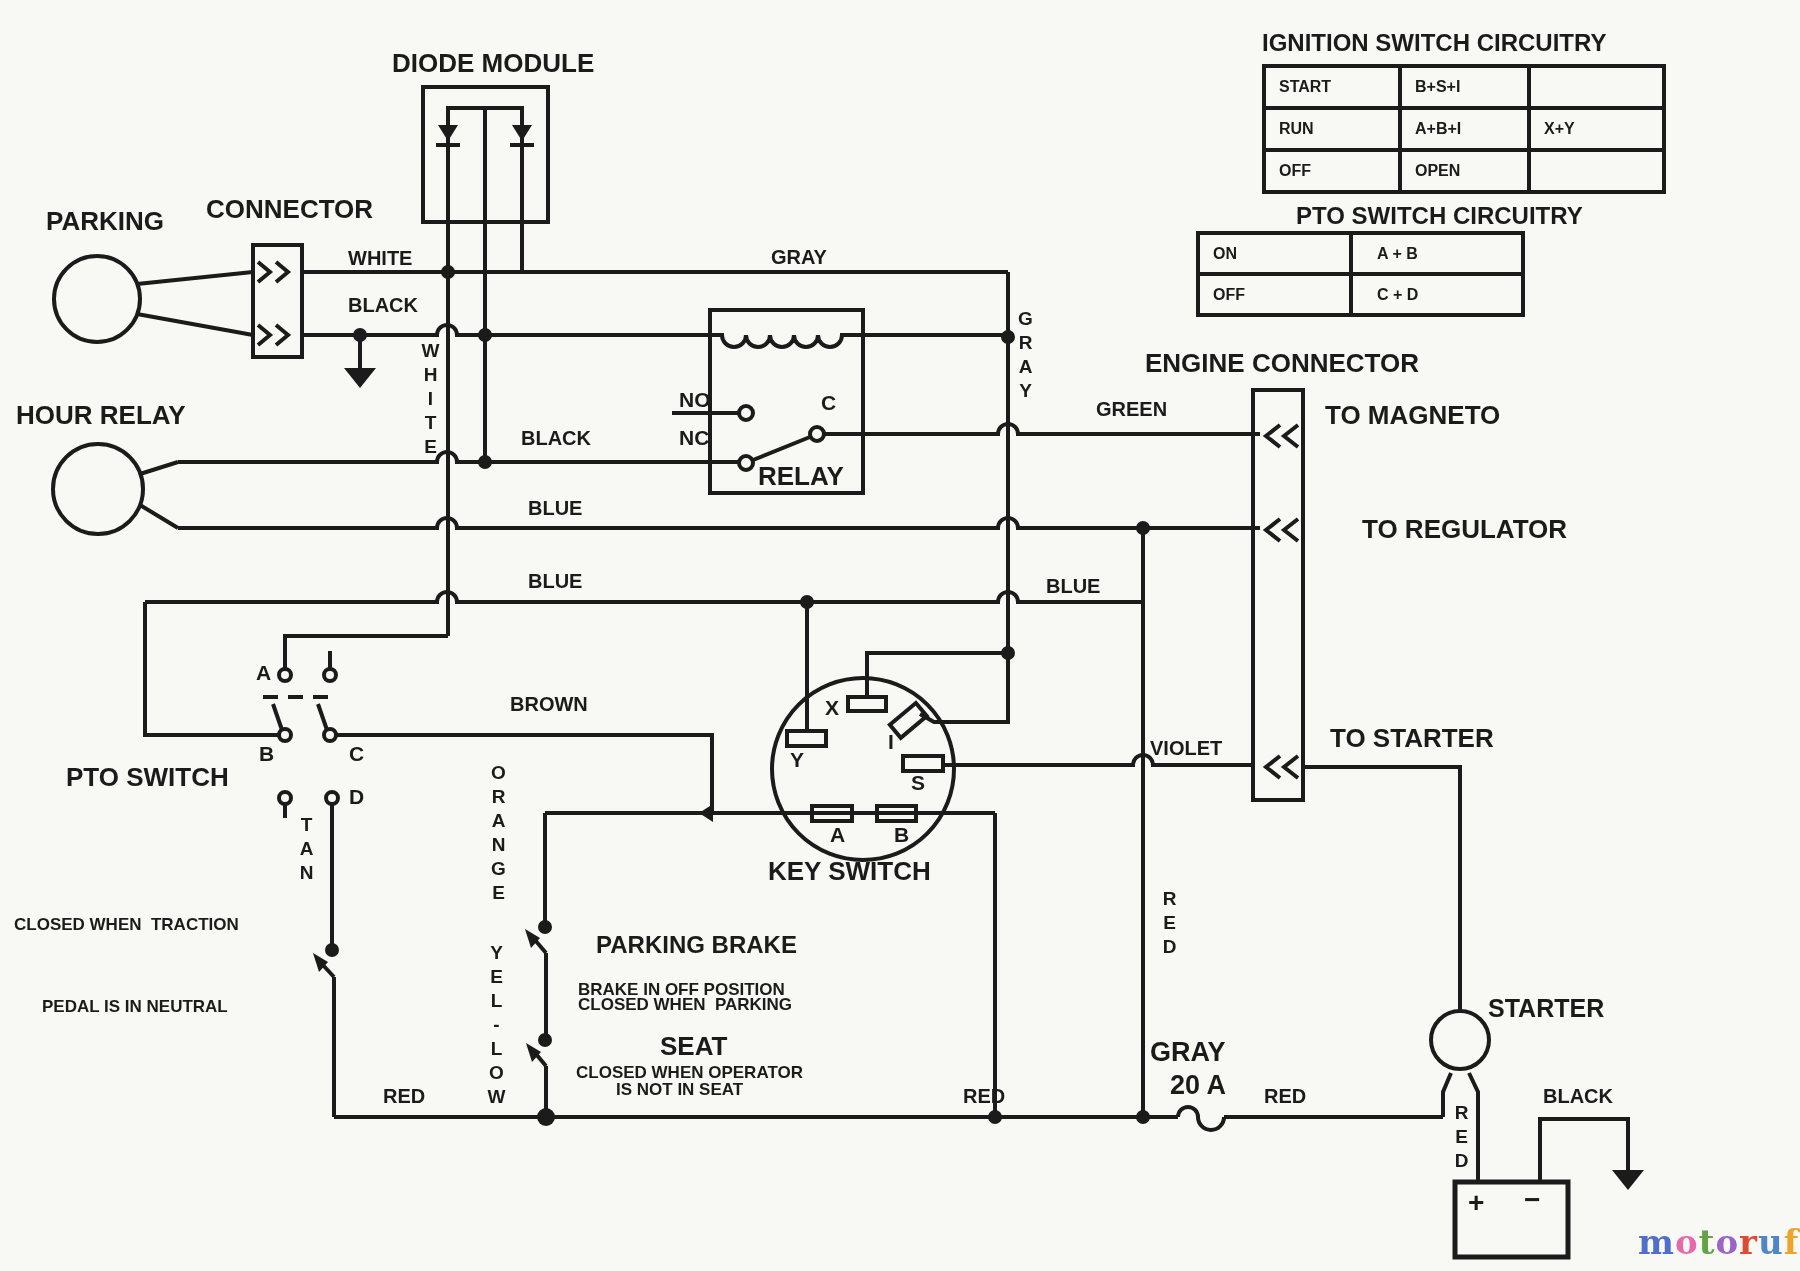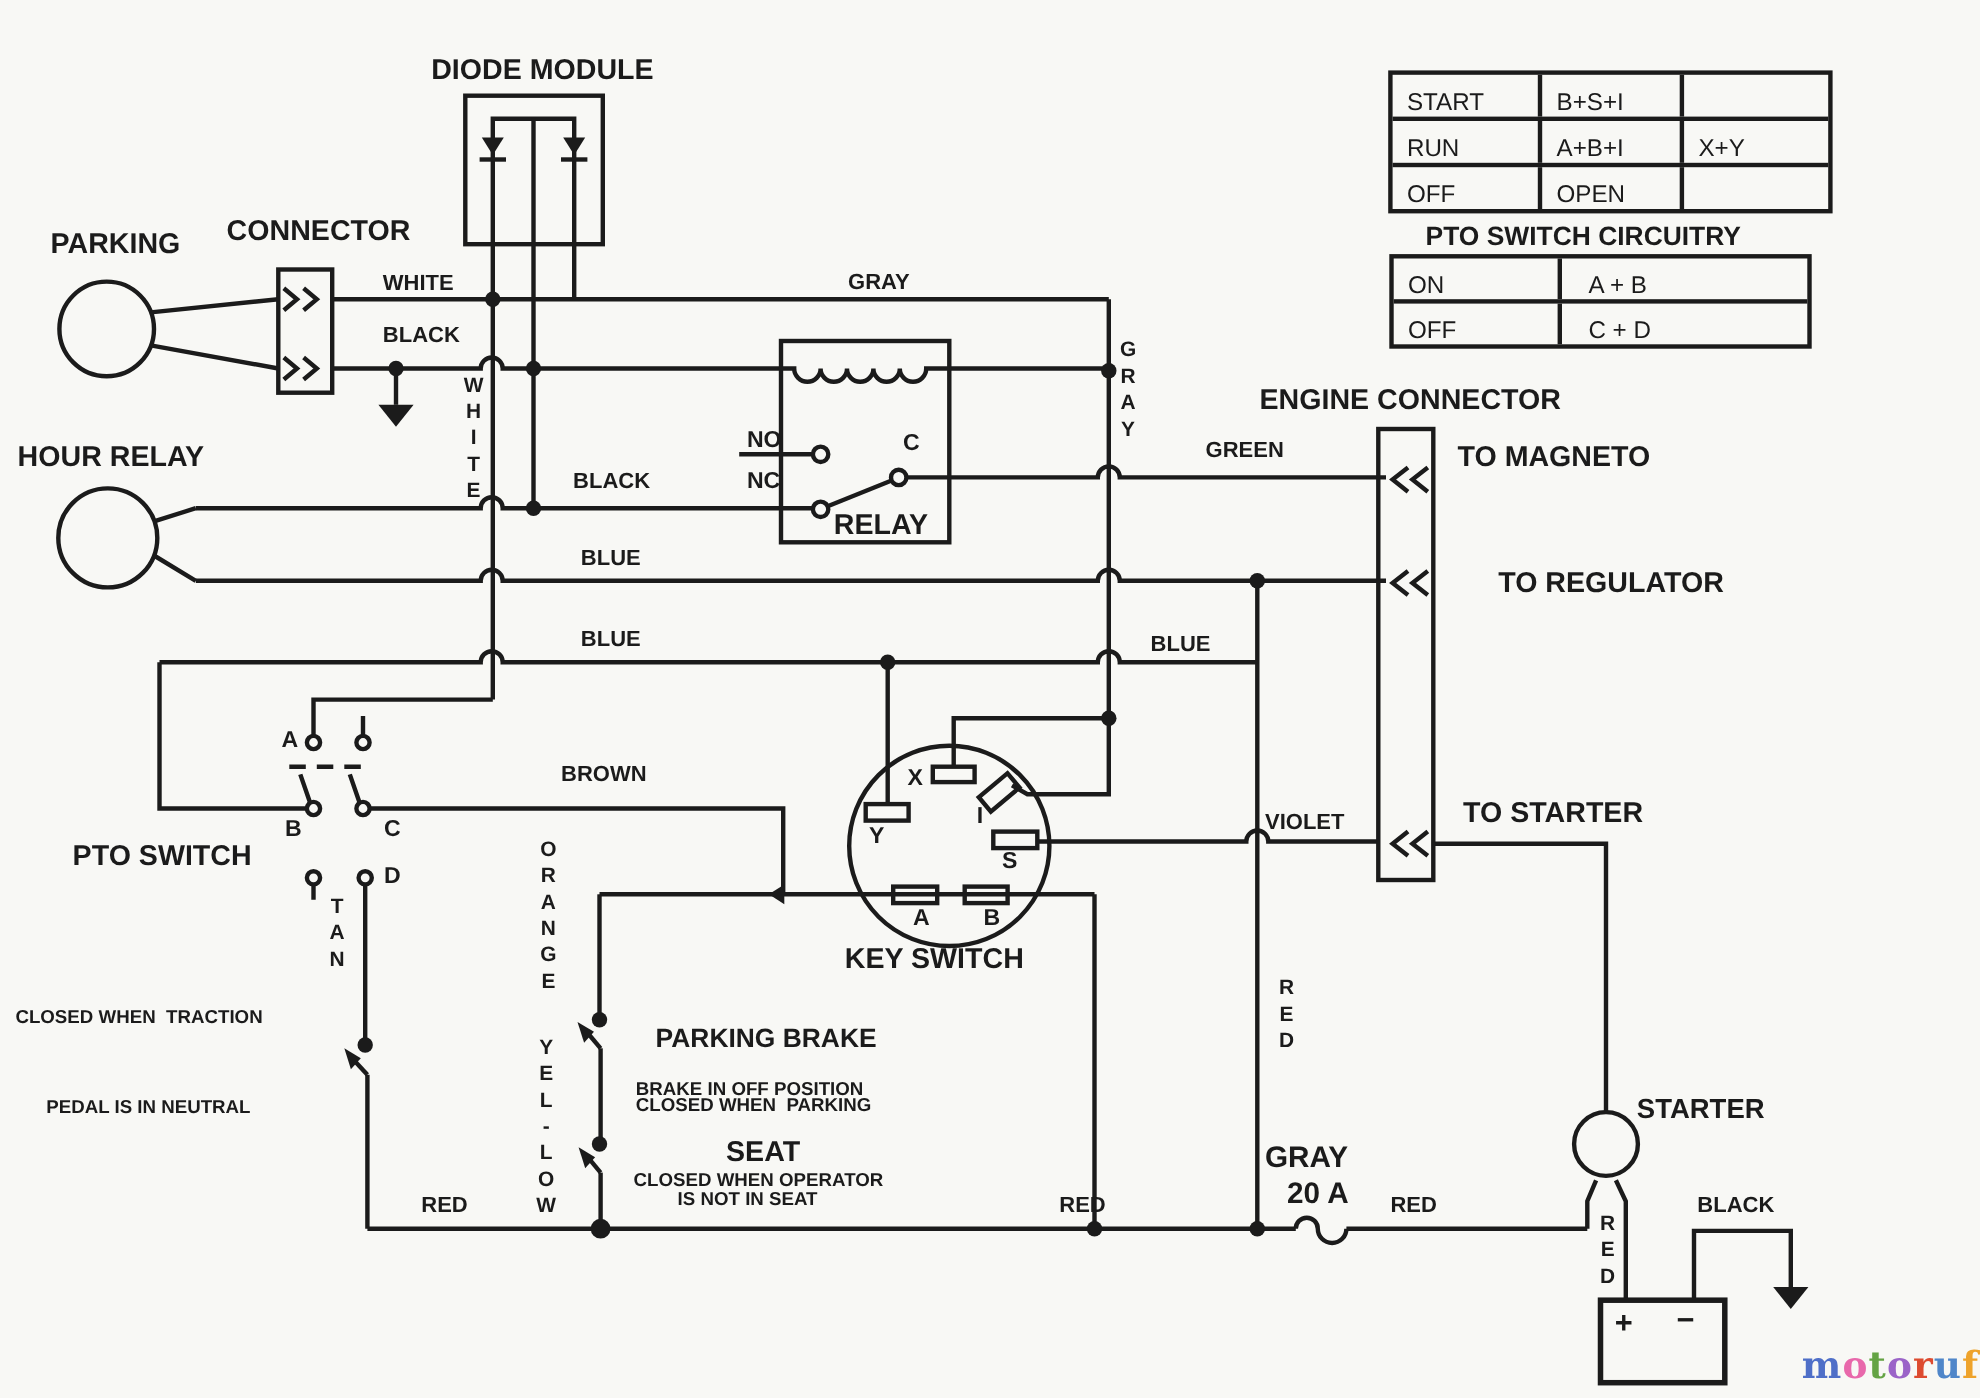--- a/index.html
+++ b/index.html
@@ -14,22 +14,22 @@
   .big{font-size:26px;}
   .mid{font-size:24px;}
   .note{font-size:17px;}
   .term{font-size:21px;}
   .vlabel{position:absolute;writing-mode:vertical-rl;text-orientation:upright;font-weight:bold;
           font-size:19px;letter-spacing:3px;white-space:pre;}
   .ttl{position:absolute;font-weight:bold;font-size:24px;white-space:pre;}
   .dtable{position:absolute;border:4px solid var(--ink);box-sizing:border-box;}
   .drow{display:flex;}
   .drow + .drow{border-top:4px solid var(--ink);}
-  .dcell{display:flex;align-items:flex-end;box-sizing:border-box;border-right:4px solid var(--ink);
-         font-weight:normal;font-size:22px;padding-left:13px;}
+  .dcell{display:flex;align-items:center;box-sizing:border-box;border-right:4px solid var(--ink);
+         font-weight:bold;font-size:16px;padding-left:13px;}
   .dcell:last-child{border-right:none;}
   .ign .drow{height:38px;}
   .ign .c1{width:136px;} .ign .c2{width:129px;} .ign .c3{flex:1;}
   .pto .drow{height:37px;}
   .pto .c1{width:153px;} .pto .c2{flex:1;padding-left:24px;}
   #watermark{position:absolute;left:1638px;top:1222px;display:flex;align-items:baseline;
              font-family:"DejaVu Serif",serif;font-weight:bold;}
   #watermark .wl{font-size:34px;letter-spacing:1px;}
   #watermark .tick{font-size:15px;transform:translateY(-16px);}
 </style>
@@ -251,20 +251,21 @@
   <div class="lbl term" style="left:830px;top:824px;">A</div>
   <div class="lbl term" style="left:894px;top:824px;">B</div>
 
   <div class="lbl note" style="left:14px;top:916px;">CLOSED WHEN  TRACTION</div>
   <div class="lbl note" style="left:42px;top:998px;">PEDAL IS IN NEUTRAL</div>
   <div class="lbl note" style="left:578px;top:964px;margin-top:32px;">CLOSED WHEN  PARKING</div>
   <div class="lbl note" style="left:578px;top:981px;">BRAKE IN OFF POSITION</div>
   <div class="lbl note" style="left:576px;top:1064px;">CLOSED WHEN OPERATOR</div>
   <div class="lbl note" style="left:616px;top:1081px;">IS NOT IN SEAT</div>
 
+  <div class="ttl" style="left:1262px;top:29px;">IGNITION SWITCH CIRCUITRY</div>
   <div class="dtable ign" style="left:1262px;top:64px;width:404px;">
     <div class="drow">
       <div class="dcell c1">
           <span>START</span>
         </div>
       <div class="dcell c2">
           <span>B+S+I</span>
         </div>
       <div class="dcell c3">
           <span></span>
@@ -288,21 +289,21 @@
       <div class="dcell c2">
           <span>OPEN</span>
         </div>
       <div class="dcell c3">
           <span></span>
         </div>
     </div>
   </div>
 
   <div class="ttl" style="left:1296px;top:202px;">PTO SWITCH CIRCUITRY</div>
-  <div class="dtable pto" style="left:1263px;top:231px;width:384px;">
+  <div class="dtable pto" style="left:1196px;top:231px;width:329px;">
     <div class="drow">
       <div class="dcell c1">
           <span>ON</span>
         </div>
       <div class="dcell c2">
           <span>A + B</span>
         </div>
     </div>
     <div class="drow">
       <div class="dcell c1">

